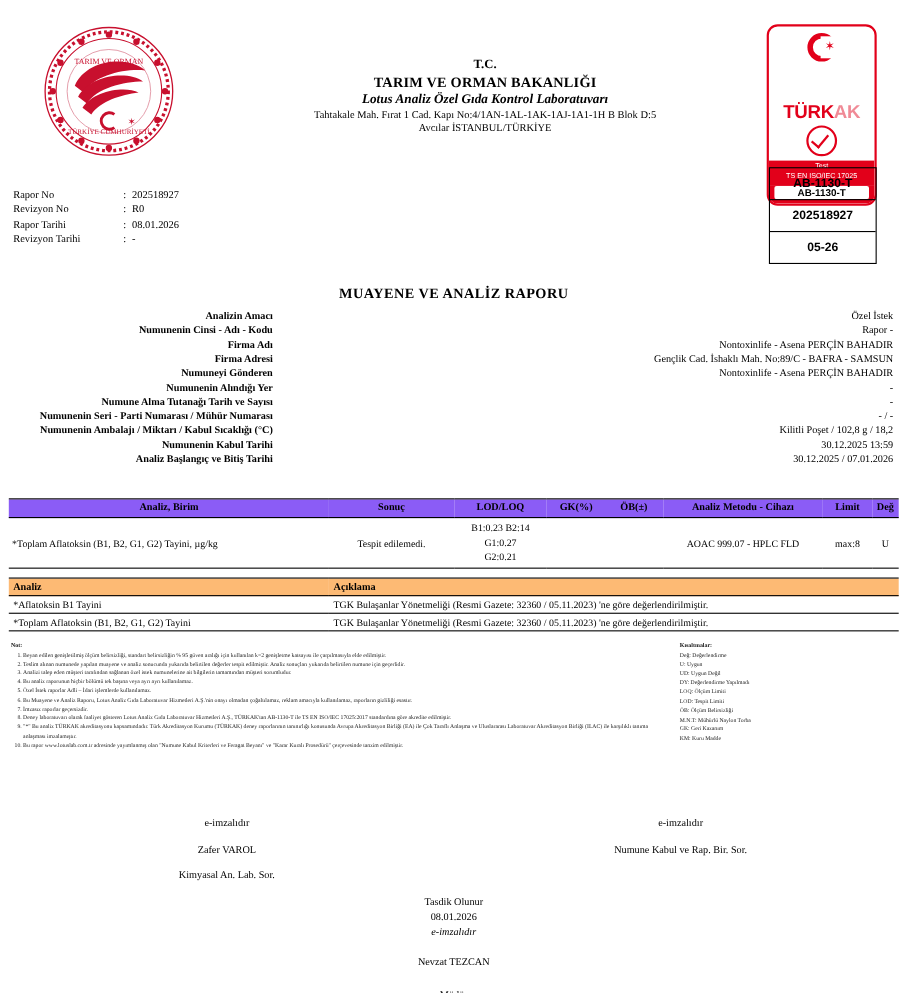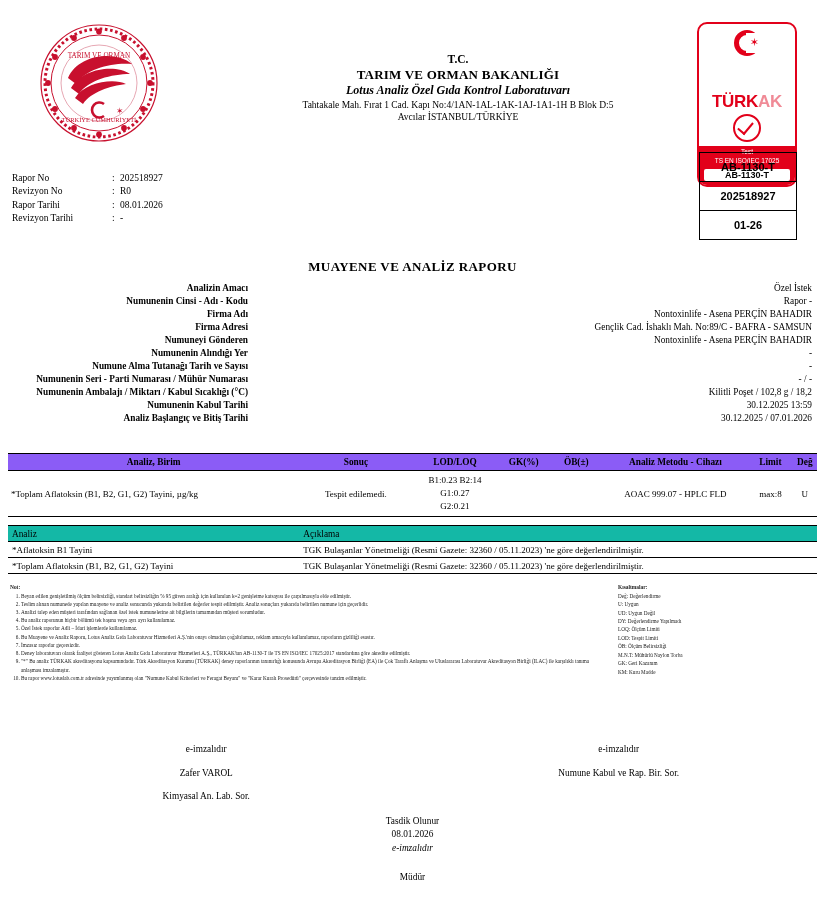--- a/index.html
+++ b/index.html
@@ -24,21 +24,21 @@
   }
   .seal {
     position: absolute;
     left: 38px;
     top: 22px;
     width: 122px;
     height: 122px;
   }
   .header-center {
     position: absolute;
-    left: 243px;
+    left: 226px;
     top: 52px;
     width: 430px;
     text-align: center;
     line-height: 1.28;
   }
   .hc-tc { font-weight: bold; font-size: 11.5px; }
   .hc-min { font-weight: bold; font-size: 13px; letter-spacing: .2px; }
   .hc-lab { font-weight: bold; font-size: 12px; font-style: italic; }
   .hc-addr { font-size: 9.5px; }
 
@@ -226,24 +226,24 @@
     left: 8px;
     top: 525px;
     width: 809px;
   }
   table.et {
     width: 100%;
     border-collapse: collapse;
     font-size: 9px;
   }
   table.et thead th {
-    background: #14b8a6;
+    background: #fdba74;
     border-top: 1.6px solid #000;
     border-bottom: 1px solid #000;
-    font-weight: normal;
+    font-weight: bold;
     font-size: 9.3px;
     padding: 2.5px 4px;
     text-align: left;
   }
   table.et tbody td {
     border-bottom: 1px solid #000;
     padding: 2.5px 4px;
     text-align: left;
   }
   table.et tbody tr:last-child td { border-bottom: 1.6px solid #000; }
@@ -361,21 +361,21 @@
       <div>TS EN ISO/IEC 17025</div>
     </div>
     <div class="turkak-code">
       <span>AB-1130-T</span>
     </div>
   </div>
 
   <div class="codebox">
     <div>AB-1130-T</div>
     <div>202518927</div>
-    <div>01-26</div>
+    <div>05-26</div>
   </div>
 </div>
 
 <div class="meta">
   <table>
     <tbody>
         <tr>
       <td class="k">Rapor No</td>
       <td class="s">:</td>
       <td>202518927</td>
@@ -543,14 +543,15 @@
   <div class="sig-col">
     <div>e-imzalıdır</div>
     <div>Numune Kabul ve Rap. Bir. Sor.</div>
   </div>
 </div>
 
 <div class="approve">
   <div>Tasdik Olunur</div>
   <div>08.01.2026</div>
   <div class="ital">e-imzalıdır</div>
+  <div class="sp1">Nevzat TEZCAN</div>
   <div class="sp2">Müdür</div>
 </div>
 
 </body></html>

